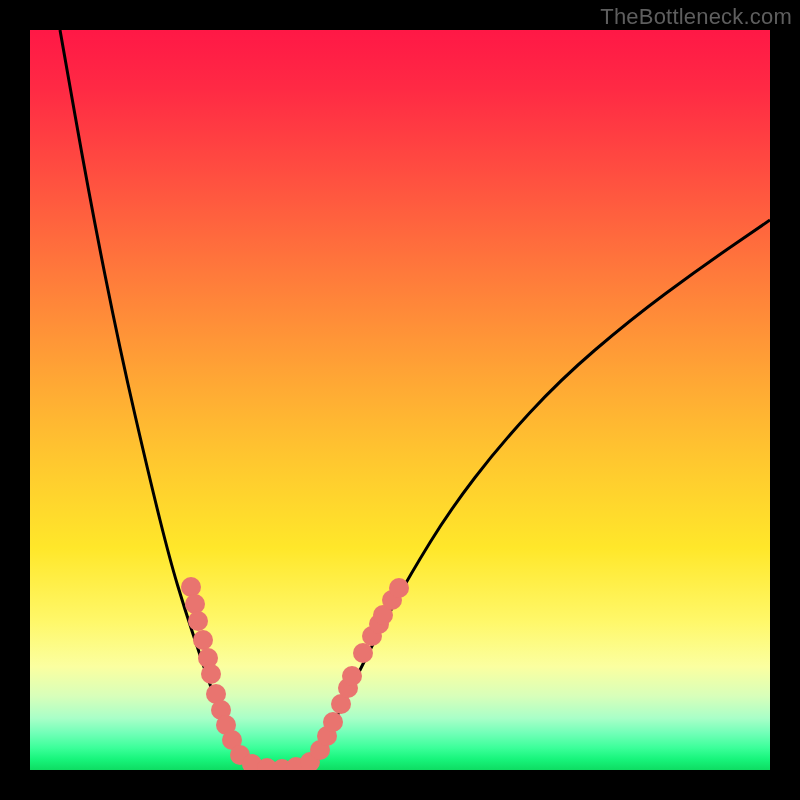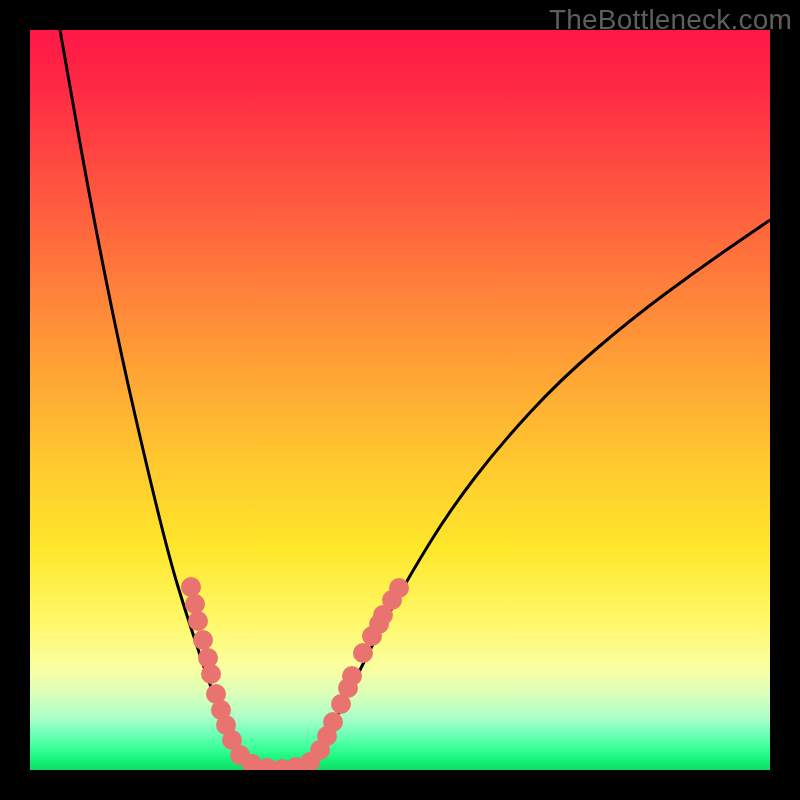--- a/index.html
+++ b/index.html
@@ -37,21 +37,21 @@
       #72ffb8 95%,
       #3cff9a 97%,
       #18f57c 98.5%,
       #0edc62 100%);
   }
   .watermark {
     position: absolute;
     top: 4px;
     right: 8px;
     color: #5e5e5e;
-    font-size: 28px;
+    font-size: 22px;
     font-weight: 500;
     letter-spacing: 0.2px;
     z-index: 3;
   }
   svg.curve {
     position: absolute;
     left: 0;
     top: 0;
     width: 740px;
     height: 740px;

